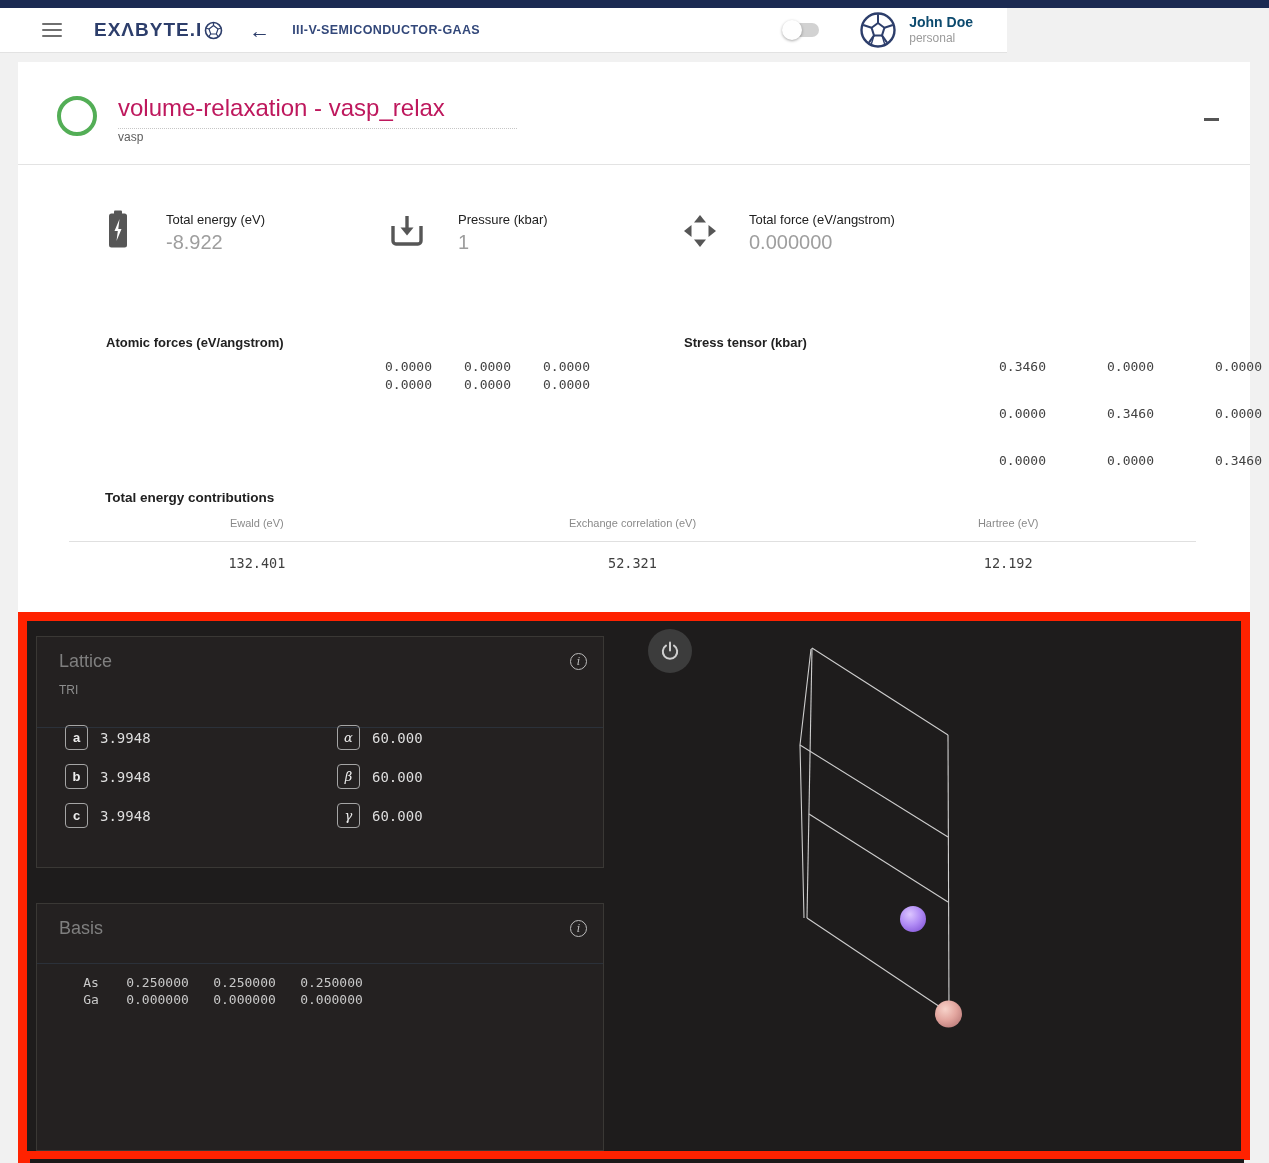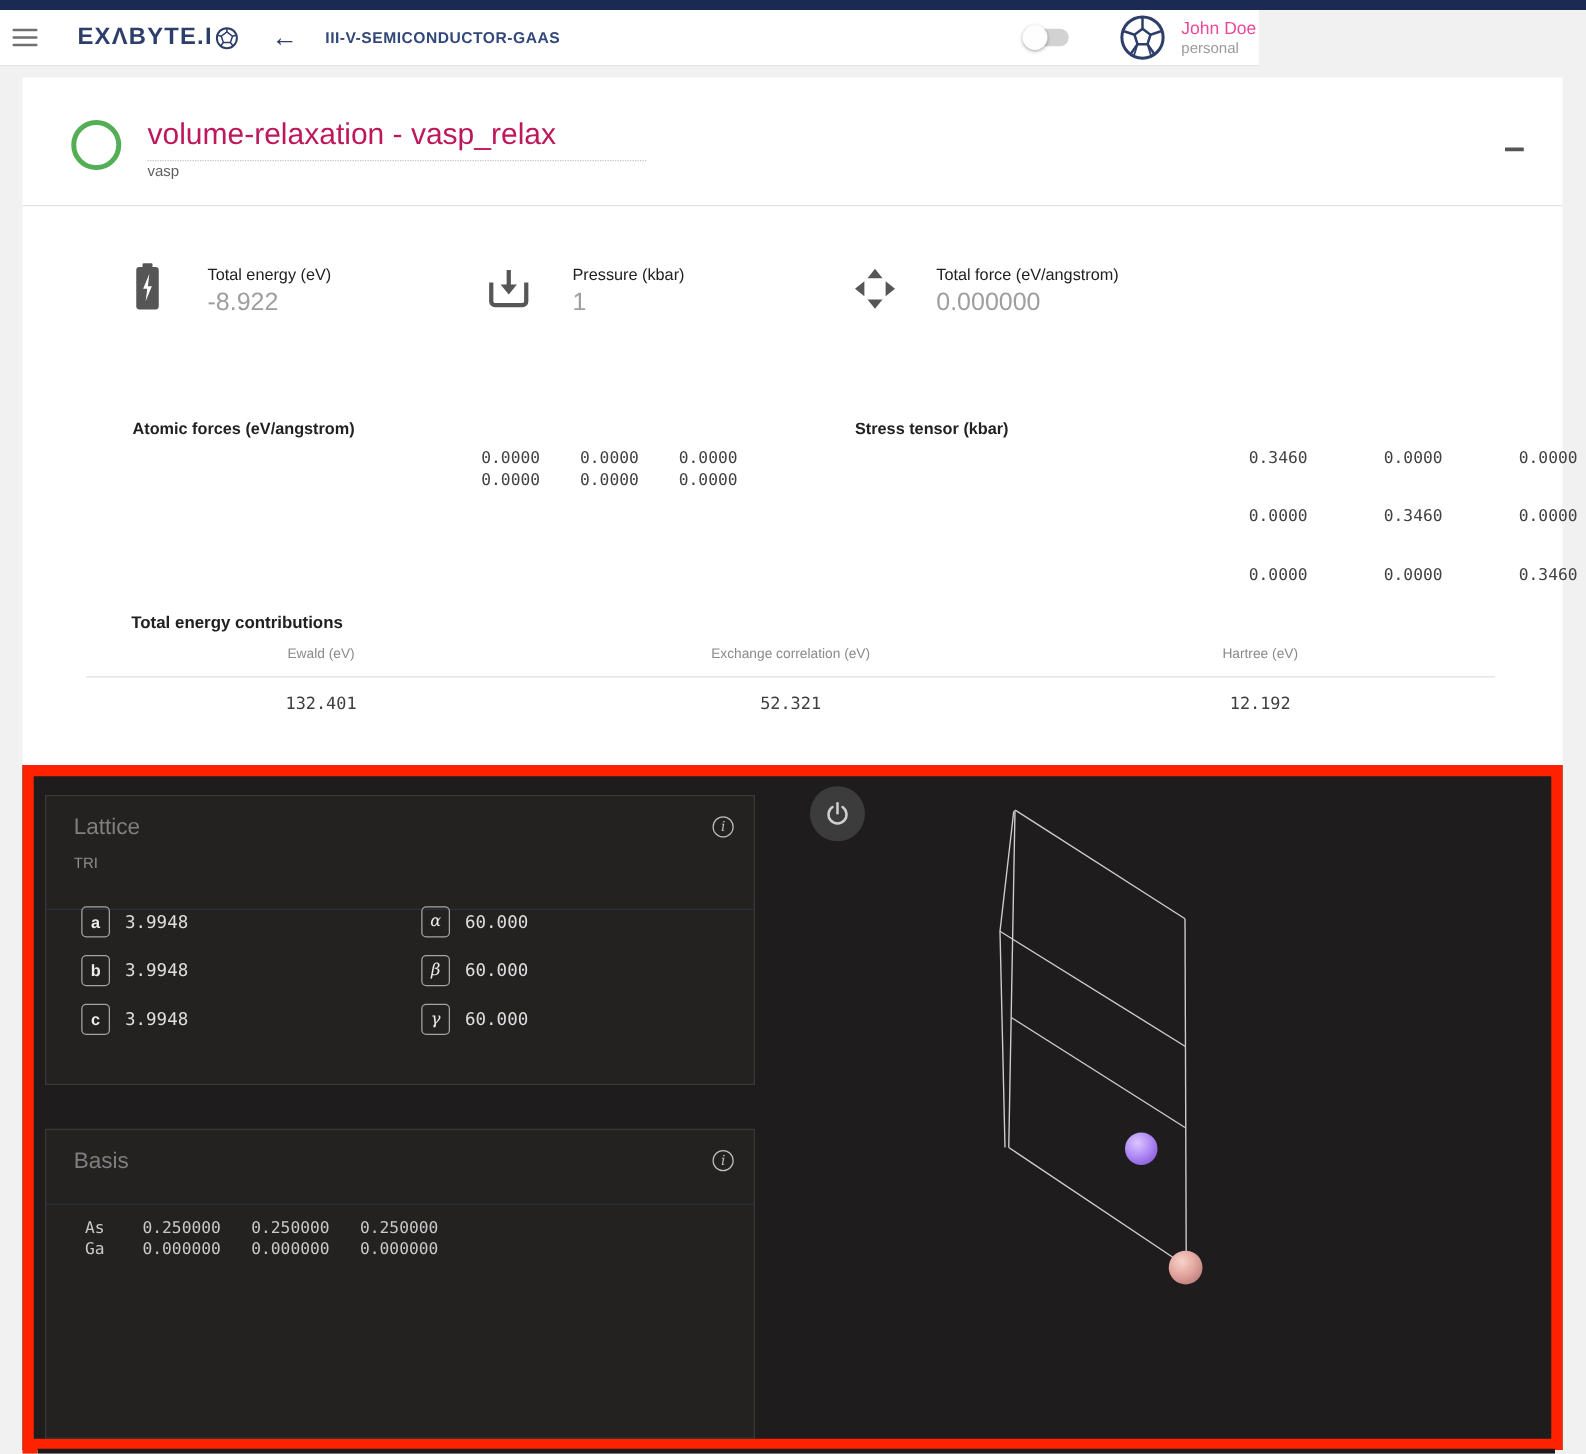--- a/index.html
+++ b/index.html
@@ -2,33 +2,33 @@
 <html><head>
 <meta charset="utf-8">
 <style>
   html,body{margin:0;padding:0;background:#f1f1f1;width:1269px;height:1163px;
     font-family:"Liberation Sans",sans-serif;position:relative;overflow:hidden;}
   .abs{position:absolute;}
 
   
   .top-strip{left:0;top:0;width:1269px;height:8px;background:#1b2a52;}
   .appbar{left:0;top:8px;width:1007px;height:45px;background:#fff;border-bottom:1px solid #e2e2e2;
-    display:flex;align-items:center;box-sizing:border-box;padding:0 2px;}
+    display:flex;align-items:center;box-sizing:border-box;padding:0 34px;}
   .hamburger{width:20px;height:14px;display:flex;flex-direction:column;justify-content:space-between;cursor:pointer;margin-left:8px;}
   .hamburger span{display:block;height:2px;background:#6f6f6f;border-radius:1px;}
   .logo{margin-left:32px;font-size:19px;font-weight:bold;color:#2d3e6b;letter-spacing:1px;display:flex;align-items:center;gap:2px;}
   .back-arrow{margin-left:26px;color:#2d3e6b;font-size:21px;line-height:1;cursor:pointer;}
   .breadcrumb{margin-left:22px;font-size:12.5px;font-weight:bold;color:#33487a;letter-spacing:.4px;}
   .appbar-right{margin-left:auto;display:flex;align-items:center;}
   .toggle{width:34px;height:14px;background:#d2d2d2;border-radius:7px;position:relative;cursor:pointer;margin-right:40px;}
   .toggle .knob{position:absolute;left:-3px;top:-3px;width:20px;height:20px;border-radius:50%;background:#fefefe;
     box-shadow:0 1px 3px rgba(0,0,0,.35);}
   .user-block{display:flex;align-items:center;gap:12px;}
   .user-text{display:flex;flex-direction:column;line-height:1.25;}
-  .user-name{font-size:14px;font-weight:normal;color:#ec4899;}
+  .user-name{font-size:14px;font-weight:bold;color:#0c4a6e;}
   .user-role{font-size:12px;color:#9b9b9b;}
 
   
   .card{left:18px;top:62px;width:1232px;height:550px;background:#fff;}
   .status-circle{left:39px;top:34px;width:32px;height:32px;border:4px solid #53ae56;border-radius:50%;}
   .job-title{left:100px;top:32px;font-size:24px;color:#be185d;border-bottom:1px dotted #c6c6c6;
     width:399px;padding-bottom:6px;cursor:text;}
   .job-sub{left:100px;top:68px;font-size:12px;color:#5e5e5e;}
   .minimize{left:1186px;top:56px;width:15px;height:3px;background:#555;cursor:pointer;}
   .card-divider{left:0;top:102px;width:1232px;height:0;border-bottom:1px solid #e3e3e3;}
@@ -45,21 +45,21 @@
 
   .table-region{left:51px;top:455px;width:1127px;}
   .tbl-head{display:flex;}
   .tbl-head div{flex:1;text-align:center;font-size:11px;color:#8a8a8a;}
   .tbl-divider{margin-top:12px;border-bottom:1px solid #e0e0e0;}
   .tbl-vals{display:flex;margin-top:13px;}
   .tbl-vals div{flex:1;text-align:center;font-size:13.5px;color:#3f3f3f;}
 
   
   .redbox{left:18px;top:612px;width:1232px;height:548px;box-sizing:border-box;
-    border:9px solid #ff2200;background:#1e1c1c;}
+    border:9px solid #ff2200;background:#1e1c1c;text-align:center;}
   .bottom-strip{left:30px;top:1159px;width:1214px;height:4px;background:#1b1919;}
   .red-stub{left:18px;top:1159px;width:12px;height:4px;background:#ff2200;}
 
   .dark-panel{background:#242121;border:1px solid #3a3835;box-sizing:border-box;}
   .panel-lattice{left:9px;top:15px;width:568px;height:232px;}
   .panel-basis{left:9px;top:282px;width:568px;height:248px;}
   .panel-title{position:absolute;left:22px;top:14px;font-size:18px;color:#7f7f7f;}
   .panel-type{position:absolute;left:22px;top:46px;font-size:12px;color:#8d8d8d;}
   .info-btn{position:absolute;right:16px;top:16px;width:15px;height:15px;border:1.5px solid #bcbcbc;border-radius:50%;
     color:#bcbcbc;font-family:"DejaVu Serif",serif;font-size:11px;font-style:italic;

